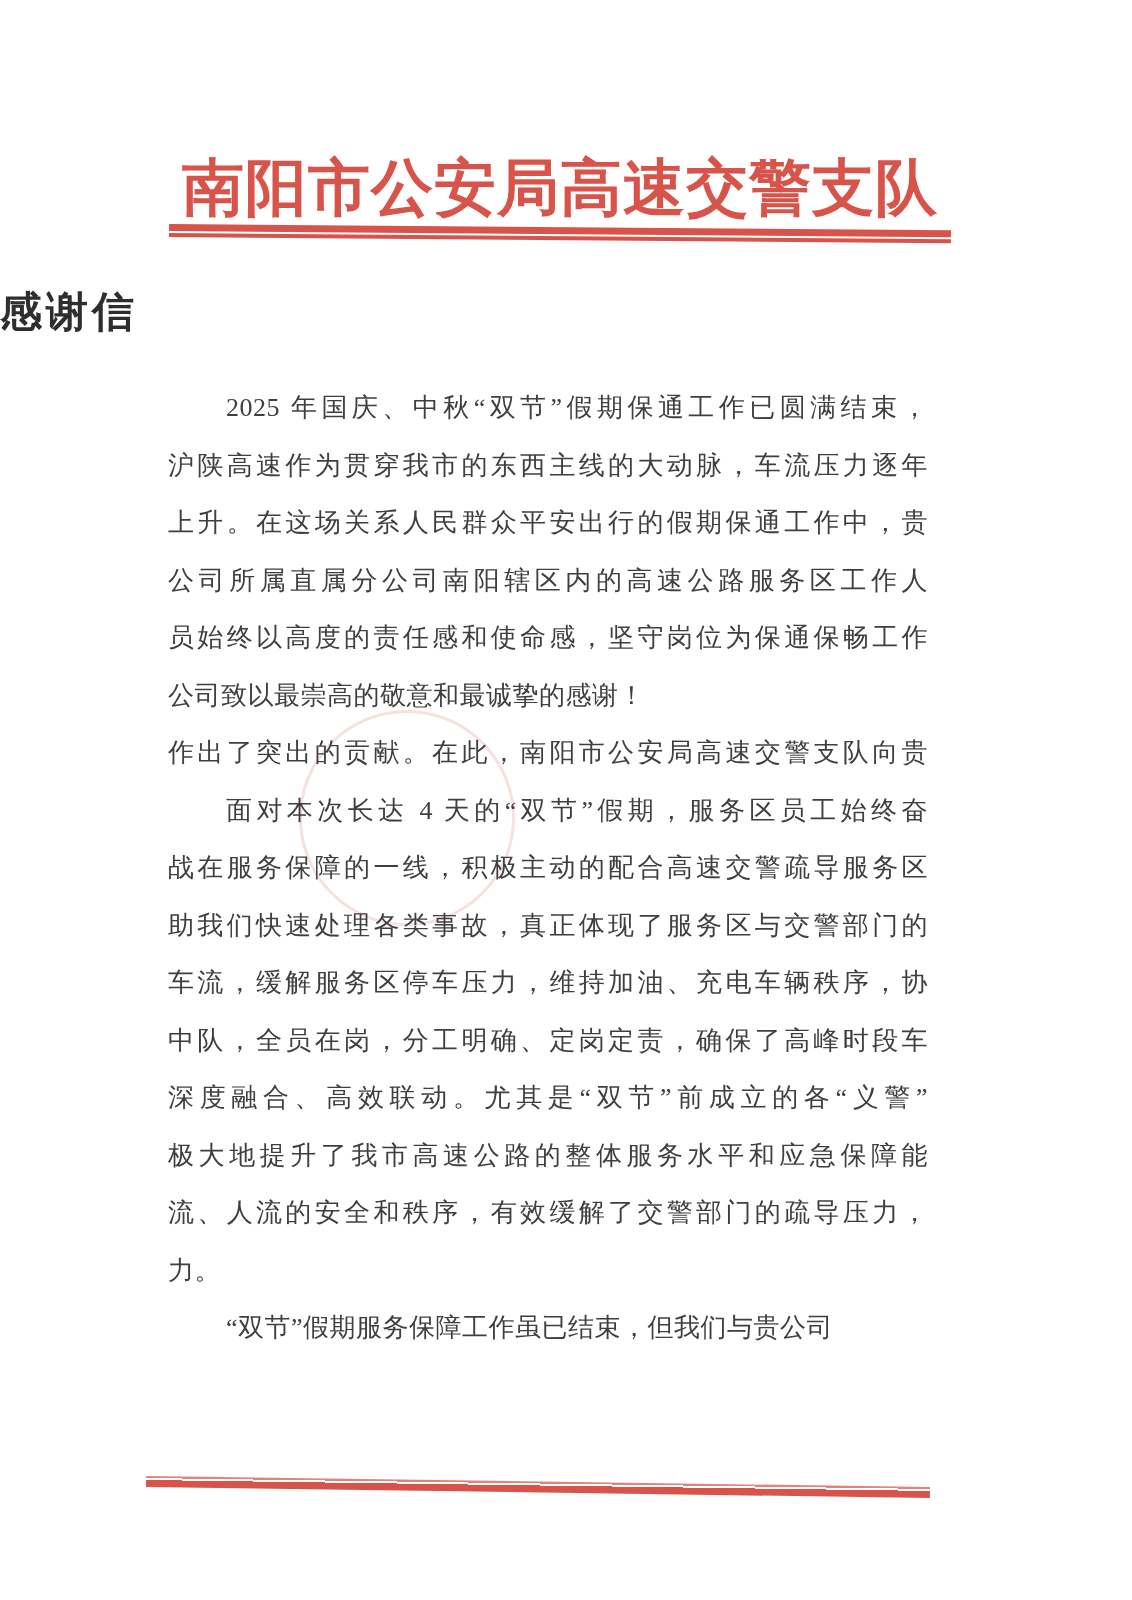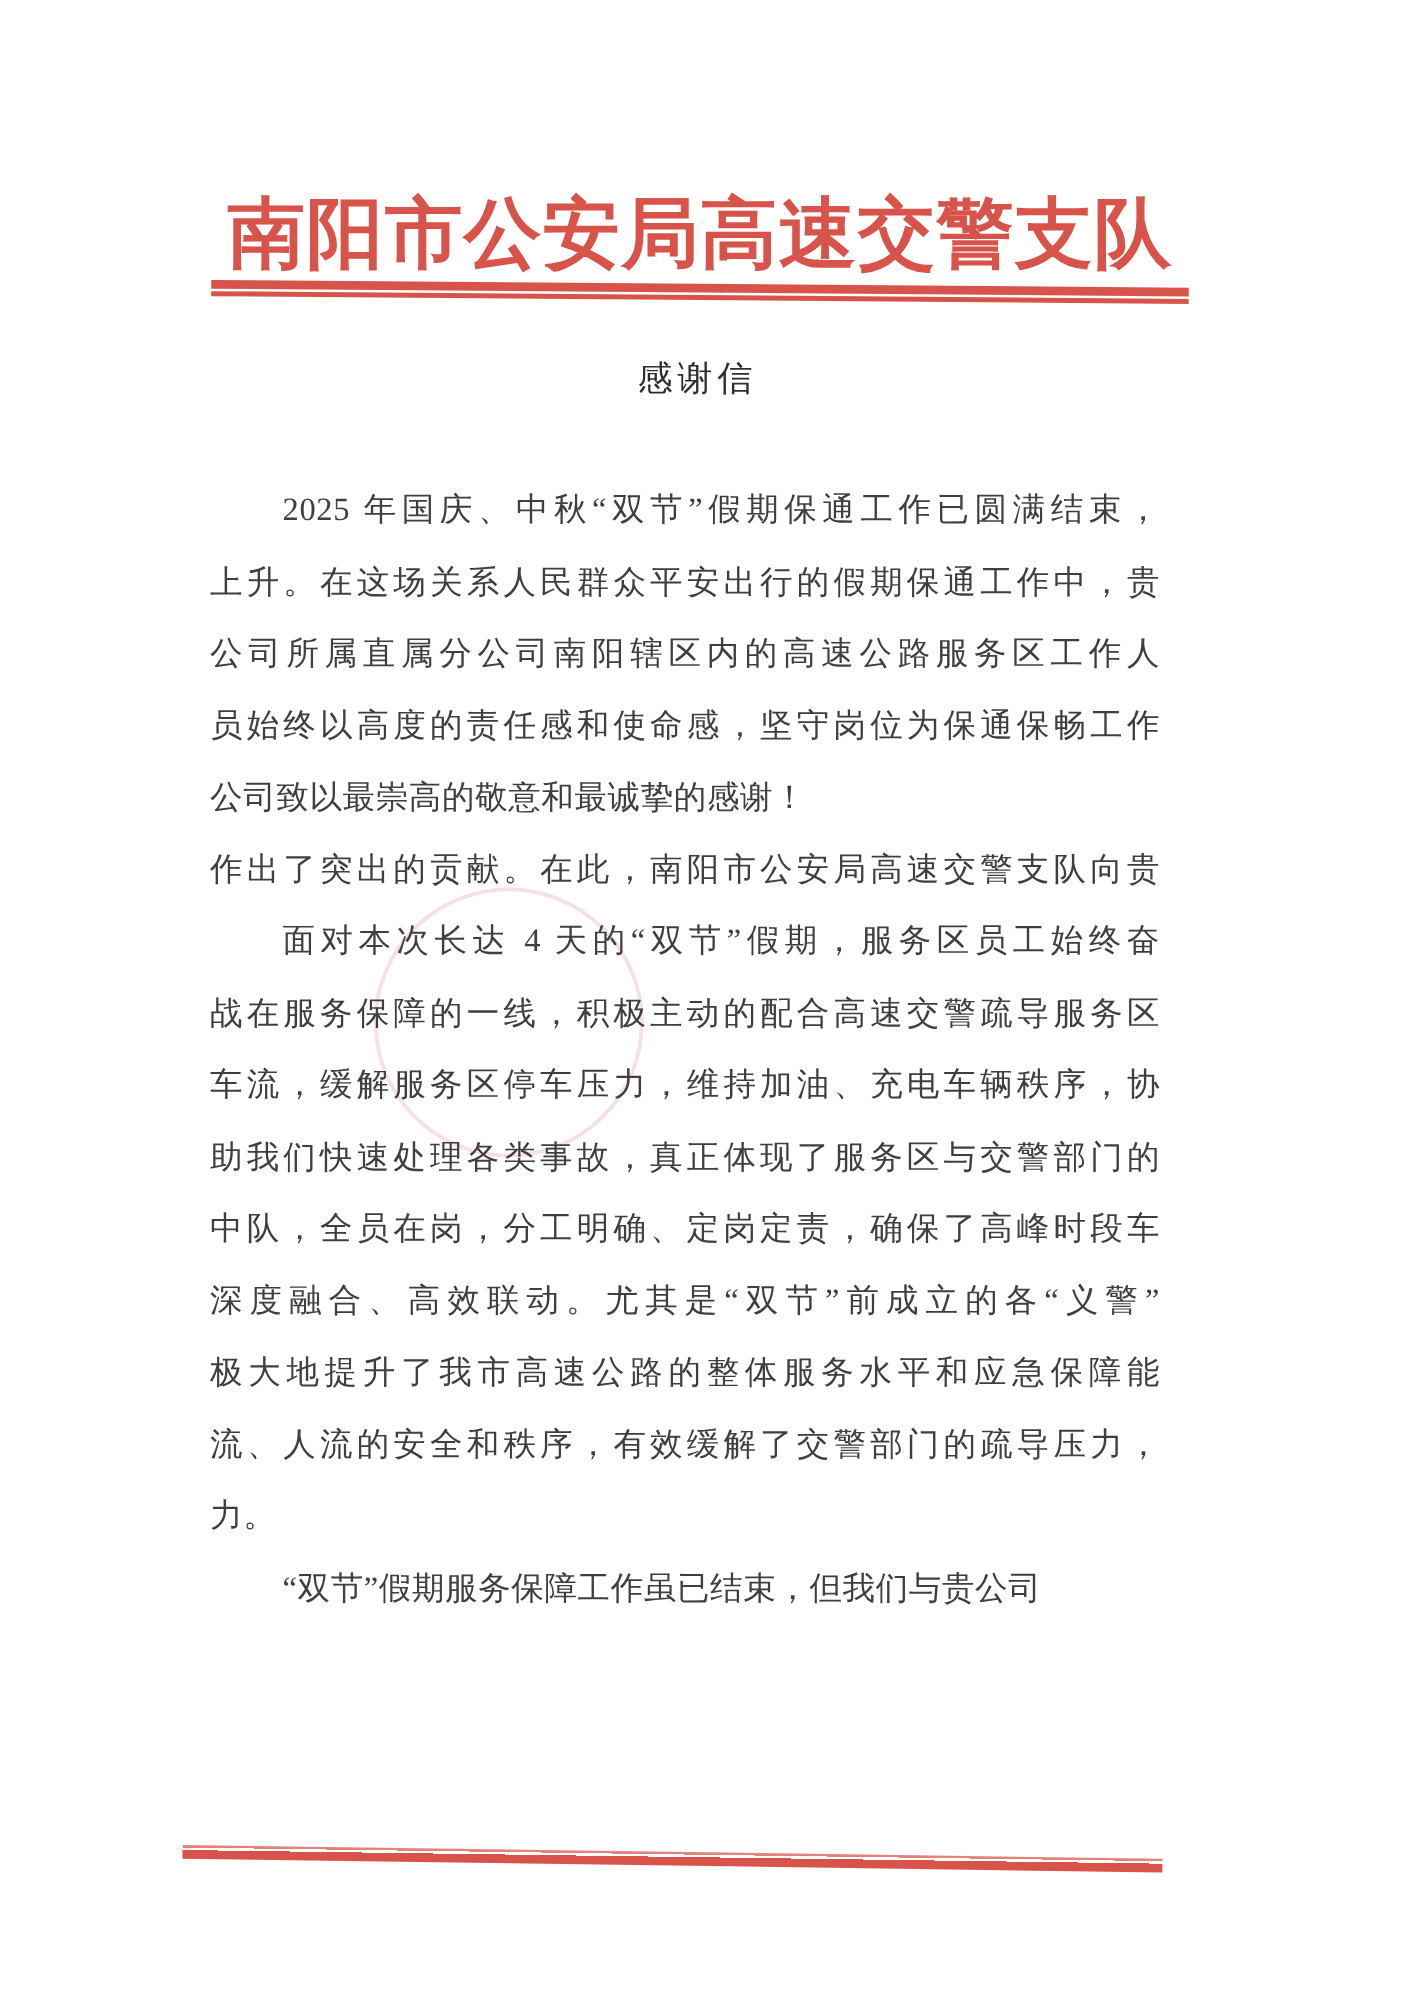--- a/index.html
+++ b/index.html
@@ -43,23 +43,23 @@
     box-sizing: border-box;
     transform: rotate(0.45deg);
     transform-origin: left center;
   }
   
   .doc-title {
     position: absolute;
     left: 0;
     top: 284px;
     width: 1116px;
-    text-align: center;
-    font-size: 28px;
-    font-weight: normal;
+    text-align: left;
+    font-size: 42px;
+    font-weight: bold;
     letter-spacing: 4px;
     color: var(--ink-title, #2e2e2e);
   }
   
   .stamp {
     position: absolute;
     left: 299px;
     top: 710px;
     width: 210px;
     height: 210px;
@@ -114,29 +114,30 @@
   <div class="letterhead">南阳市公安局高速交警支队</div>
 
   <div class="rule-double"></div>
 
   <div class="doc-title">感谢信</div>
 
   <div class="stamp"></div>
 
   <div class="body-block" id="body-lines">
       <div class="bline indent justify">2025 年国庆、中秋“双节”假期保通工作已圆满结束，</div>
+      <div class="bline justify">沪陕高速作为贯穿我市的东西主线的大动脉，车流压力逐年</div>
       <div class="bline justify">上升。在这场关系人民群众平安出行的假期保通工作中，贵</div>
       <div class="bline justify">公司所属直属分公司南阳辖区内的高速公路服务区工作人</div>
       <div class="bline justify">员始终以高度的责任感和使命感，坚守岗位为保通保畅工作</div>
       <div class="bline">公司致以最崇高的敬意和最诚挚的感谢！</div>
       <div class="bline justify">作出了突出的贡献。在此，南阳市公安局高速交警支队向贵</div>
       <div class="bline indent justify">面对本次长达 4 天的“双节”假期，服务区员工始终奋</div>
       <div class="bline justify">战在服务保障的一线，积极主动的配合高速交警疏导服务区</div>
+      <div class="bline justify">助我们快速处理各类事故，真正体现了服务区与交警部门的</div>
       <div class="bline justify">车流，缓解服务区停车压力，维持加油、充电车辆秩序，协</div>
-      <div class="bline justify">助我们快速处理各类事故，真正体现了服务区与交警部门的</div>
       <div class="bline justify">中队，全员在岗，分工明确、定岗定责，确保了高峰时段车</div>
       <div class="bline justify">深度融合、高效联动。尤其是“双节”前成立的各“义警”</div>
       <div class="bline justify">极大地提升了我市高速公路的整体服务水平和应急保障能</div>
       <div class="bline justify">流、人流的安全和秩序，有效缓解了交警部门的疏导压力，</div>
       <div class="bline">力。</div>
       <div class="bline indent">“双节”假期服务保障工作虽已结束，但我们与贵公司</div>
     </div>
 
   <div class="rule-bottom"></div>
 

